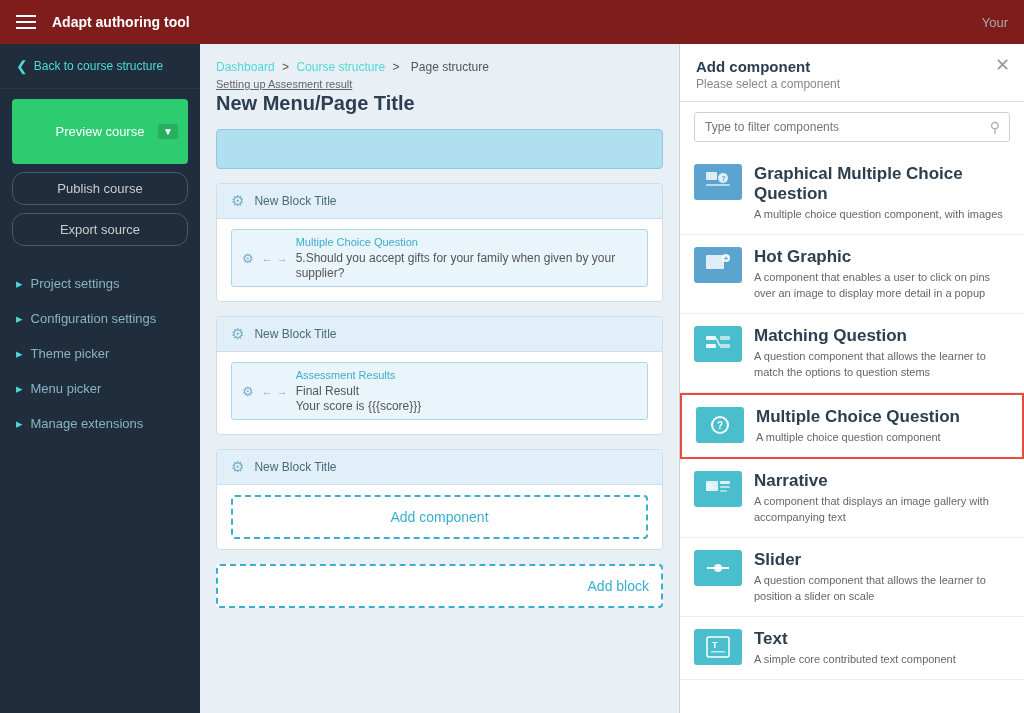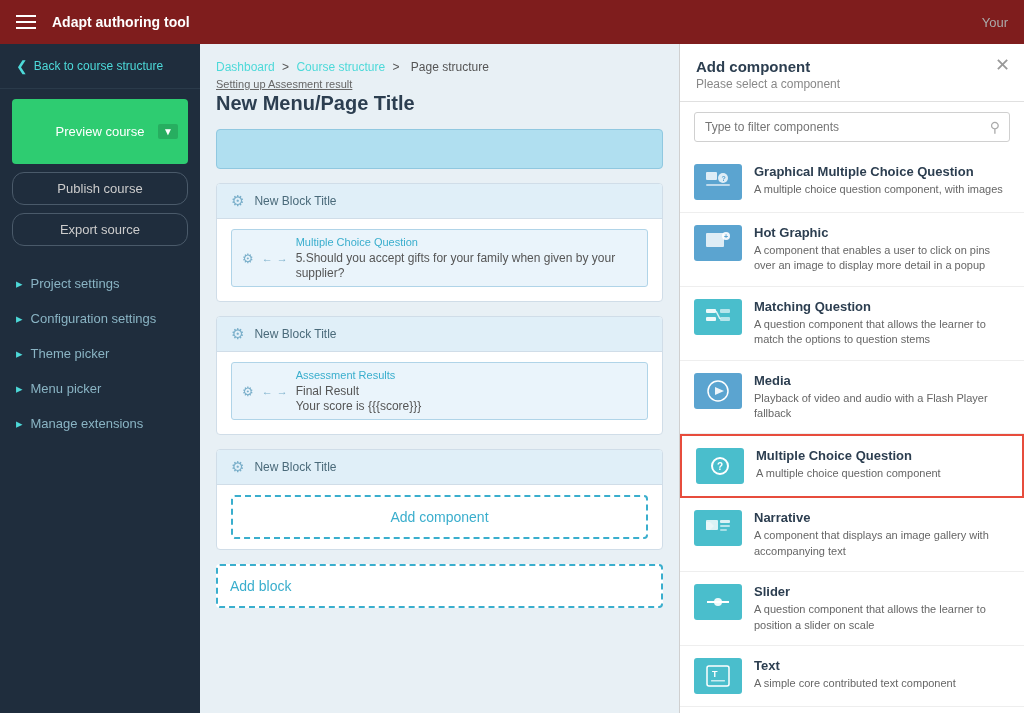--- a/index.html
+++ b/index.html
@@ -152,21 +152,21 @@
       color: #3aaecd;
       font-size: 14px;
       cursor: pointer;
       background: transparent;
       margin: 10px 14px;
     }
     .add-block-btn {
       border: 2px dashed #3aaecd;
       border-radius: 4px;
       padding: 12px;
-      text-align: left;
+      text-align: right;
       color: #3aaecd;
       font-size: 14px;
       cursor: pointer;
       background: white;
       margin-bottom: 14px;
     }
 
     
     .blue-strip {
       background: #b0dff0;
@@ -247,21 +247,21 @@
       border-radius: 3px;
       display: flex;
       align-items: center;
       justify-content: center;
       color: white;
       font-size: 16px;
       overflow: hidden;
     }
     .comp-icon svg { width: 28px; height: 28px; }
     .comp-info {}
-    .comp-name { font-size: 13px; font-weight: bold; color: #2c3e50; margin-bottom: 3px; }
+    .comp-name { font-size: 17px; font-weight: bold; color: #2c3e50; margin-bottom: 3px; }
     .comp-desc { font-size: 11px; color: #666; line-height: 1.4; }
 
     
     .icon-gmcq { background: #5ba4d0; }
     .icon-hotgraphic { background: #5ba4d0; }
     .icon-matching { background: #4abecc; }
     .icon-media { background: #5ba4d0; }
     .icon-mcq { background: #4abecc; }
     .icon-narrative { background: #4abecc; }
     .icon-slider { background: #4abecc; }
@@ -433,32 +433,20 @@
             <rect x="16" y="14" width="10" height="4" rx="1" fill="white" opacity="0.6"></rect>
             <line x1="12" y1="8" x2="16" y2="16" stroke="white" stroke-width="1.5" opacity="0.8"></line>
           </svg>
         </div>
         <div class="comp-info">
           <div class="comp-name">Matching Question</div>
           <div class="comp-desc">A question component that allows the learner to match the options to question stems</div>
         </div>
       </div>
 
-      <div class="comp-item">
-        <div class="comp-icon icon-media">
-          <svg viewBox="0 0 28 28" fill="none" xmlns="http://www.w3.org/2000/svg">
-            <circle cx="14" cy="14" r="10" stroke="white" stroke-width="1.5" fill="none"></circle>
-            <polygon points="11,10 20,14 11,18" fill="white" opacity="0.9"></polygon>
-          </svg>
-        </div>
-        <div class="comp-info">
-          <div class="comp-name">Media</div>
-          <div class="comp-desc">Playback of video and audio with a Flash Player fallback</div>
-        </div>
-      </div>
 
       <div class="comp-item selected">
         <div class="comp-icon icon-mcq">
           <svg viewBox="0 0 28 28" fill="none" xmlns="http://www.w3.org/2000/svg">
             <circle cx="14" cy="14" r="8" stroke="white" stroke-width="2" fill="none"></circle>
             <text x="11" y="18" font-size="10" fill="white" font-weight="bold">?</text>
           </svg>
         </div>
         <div class="comp-info">
           <div class="comp-name">Multiple Choice Question</div>

